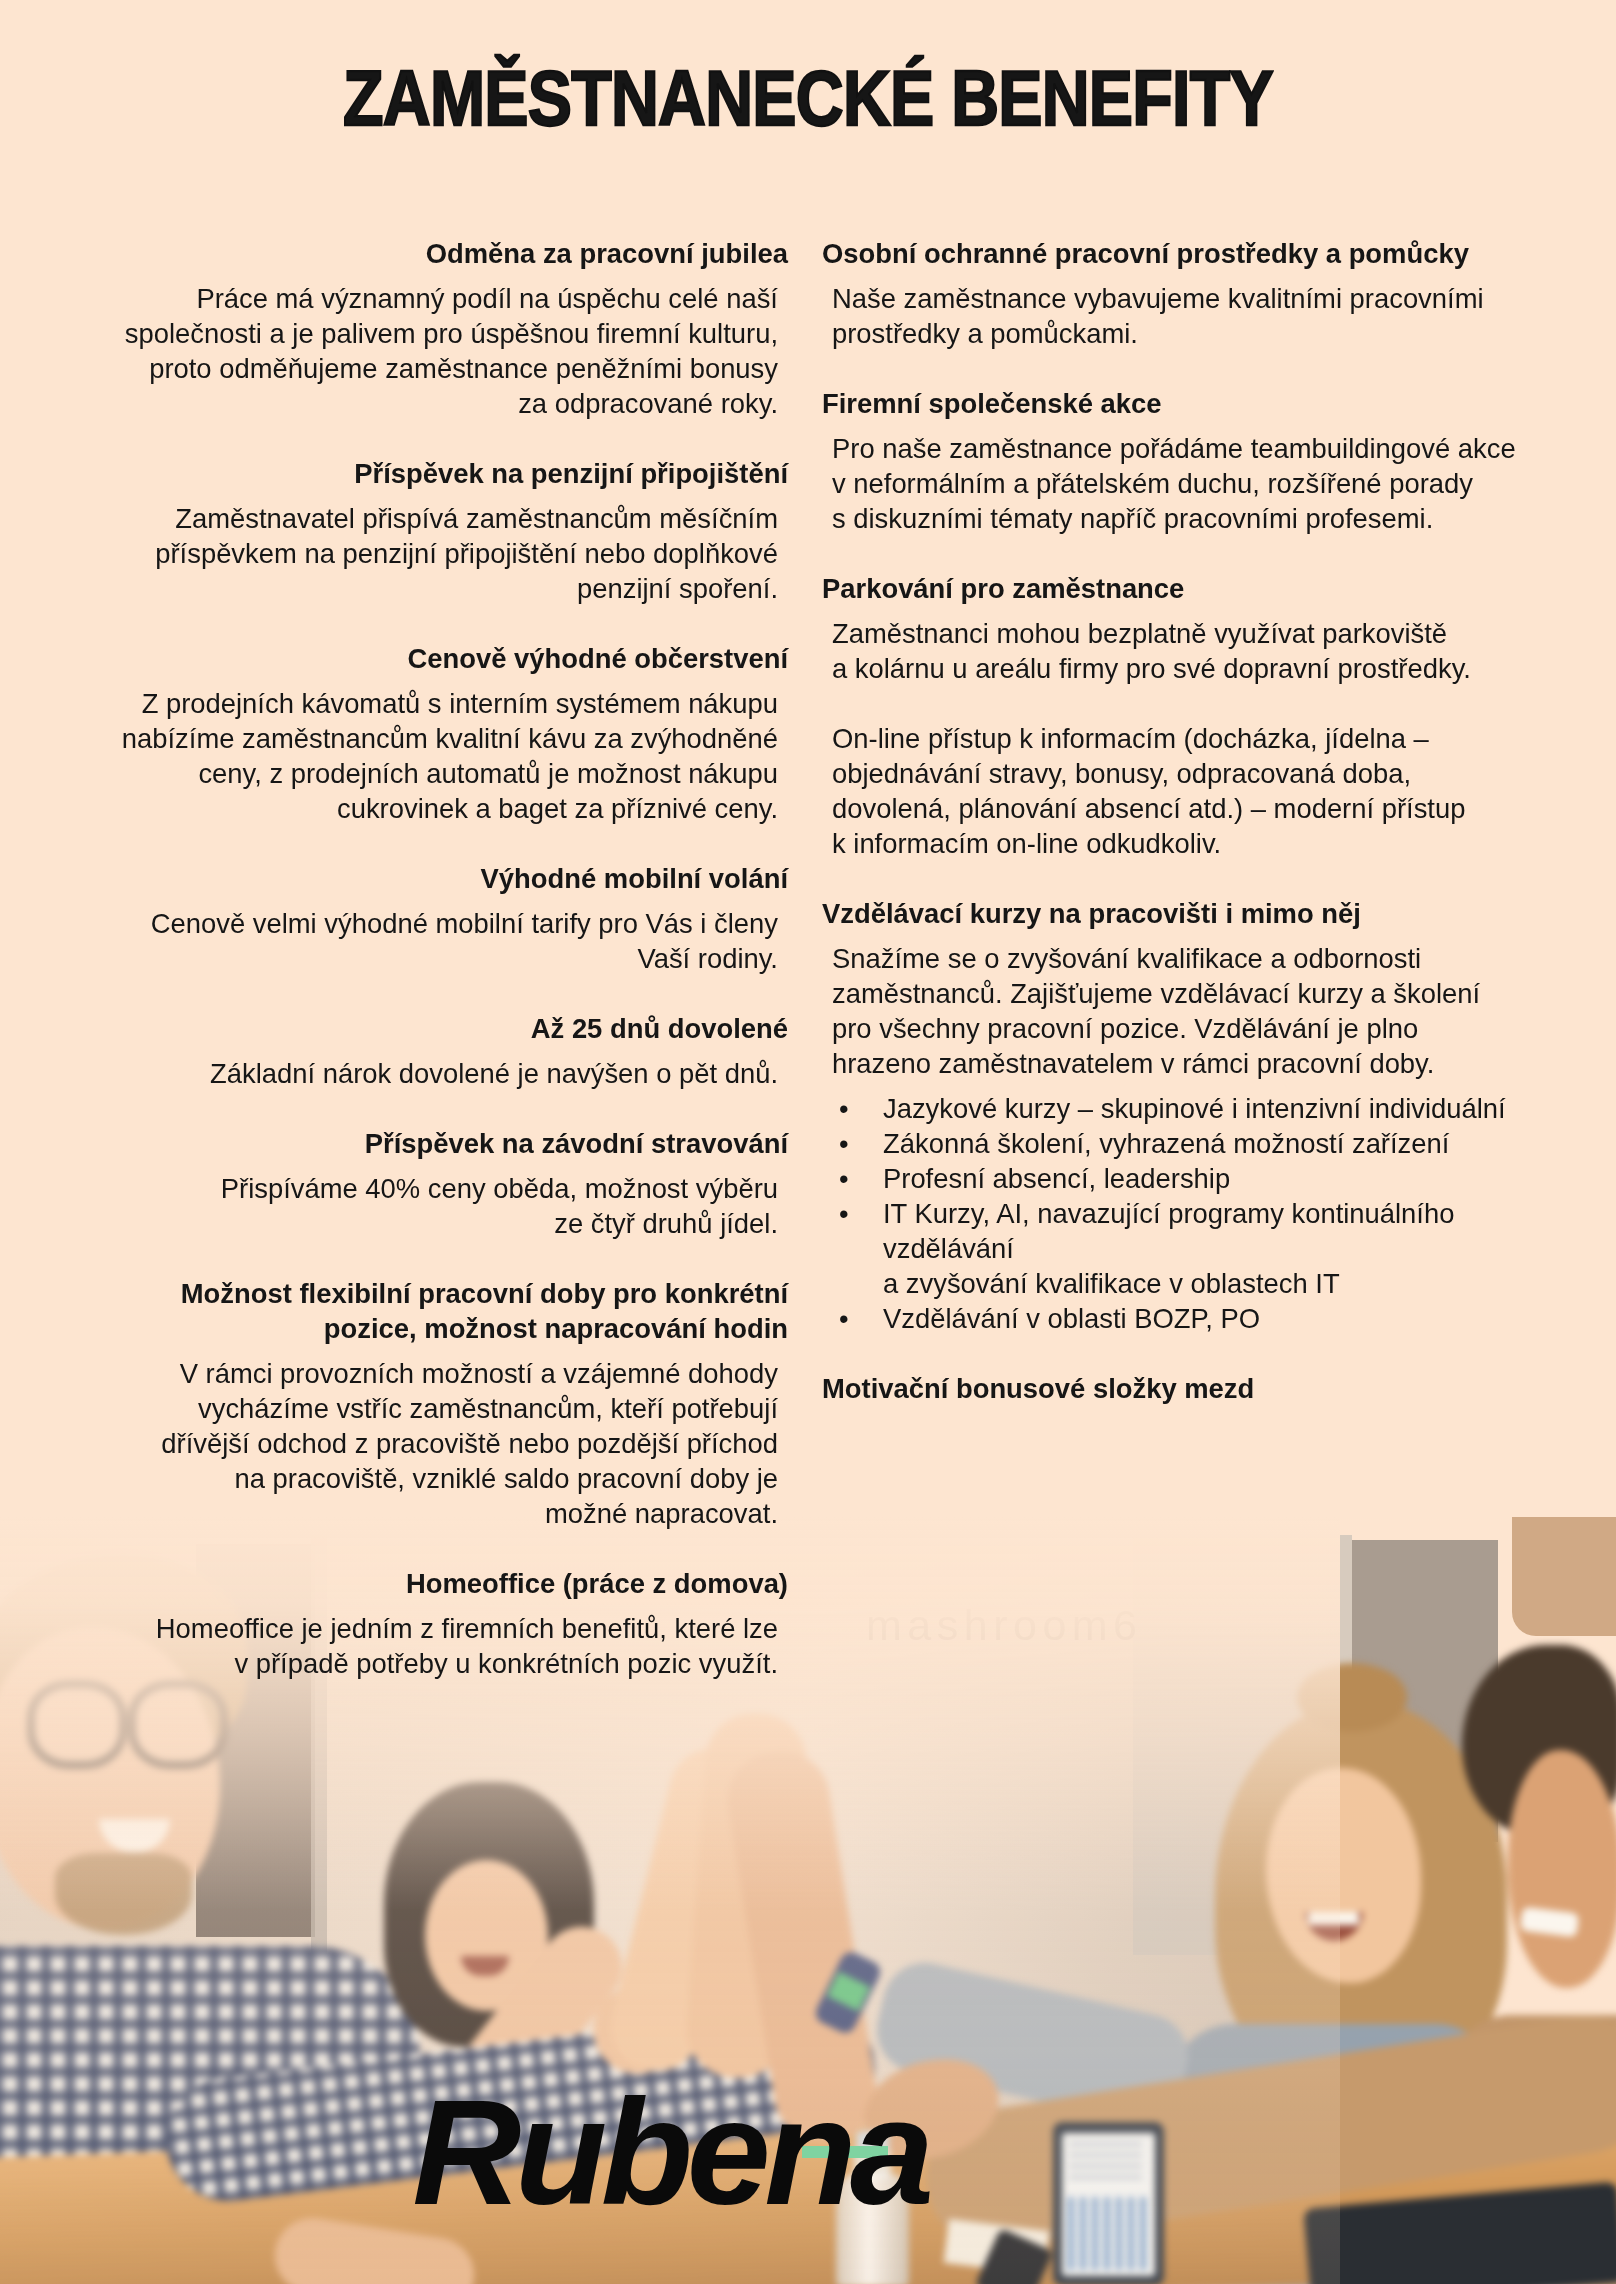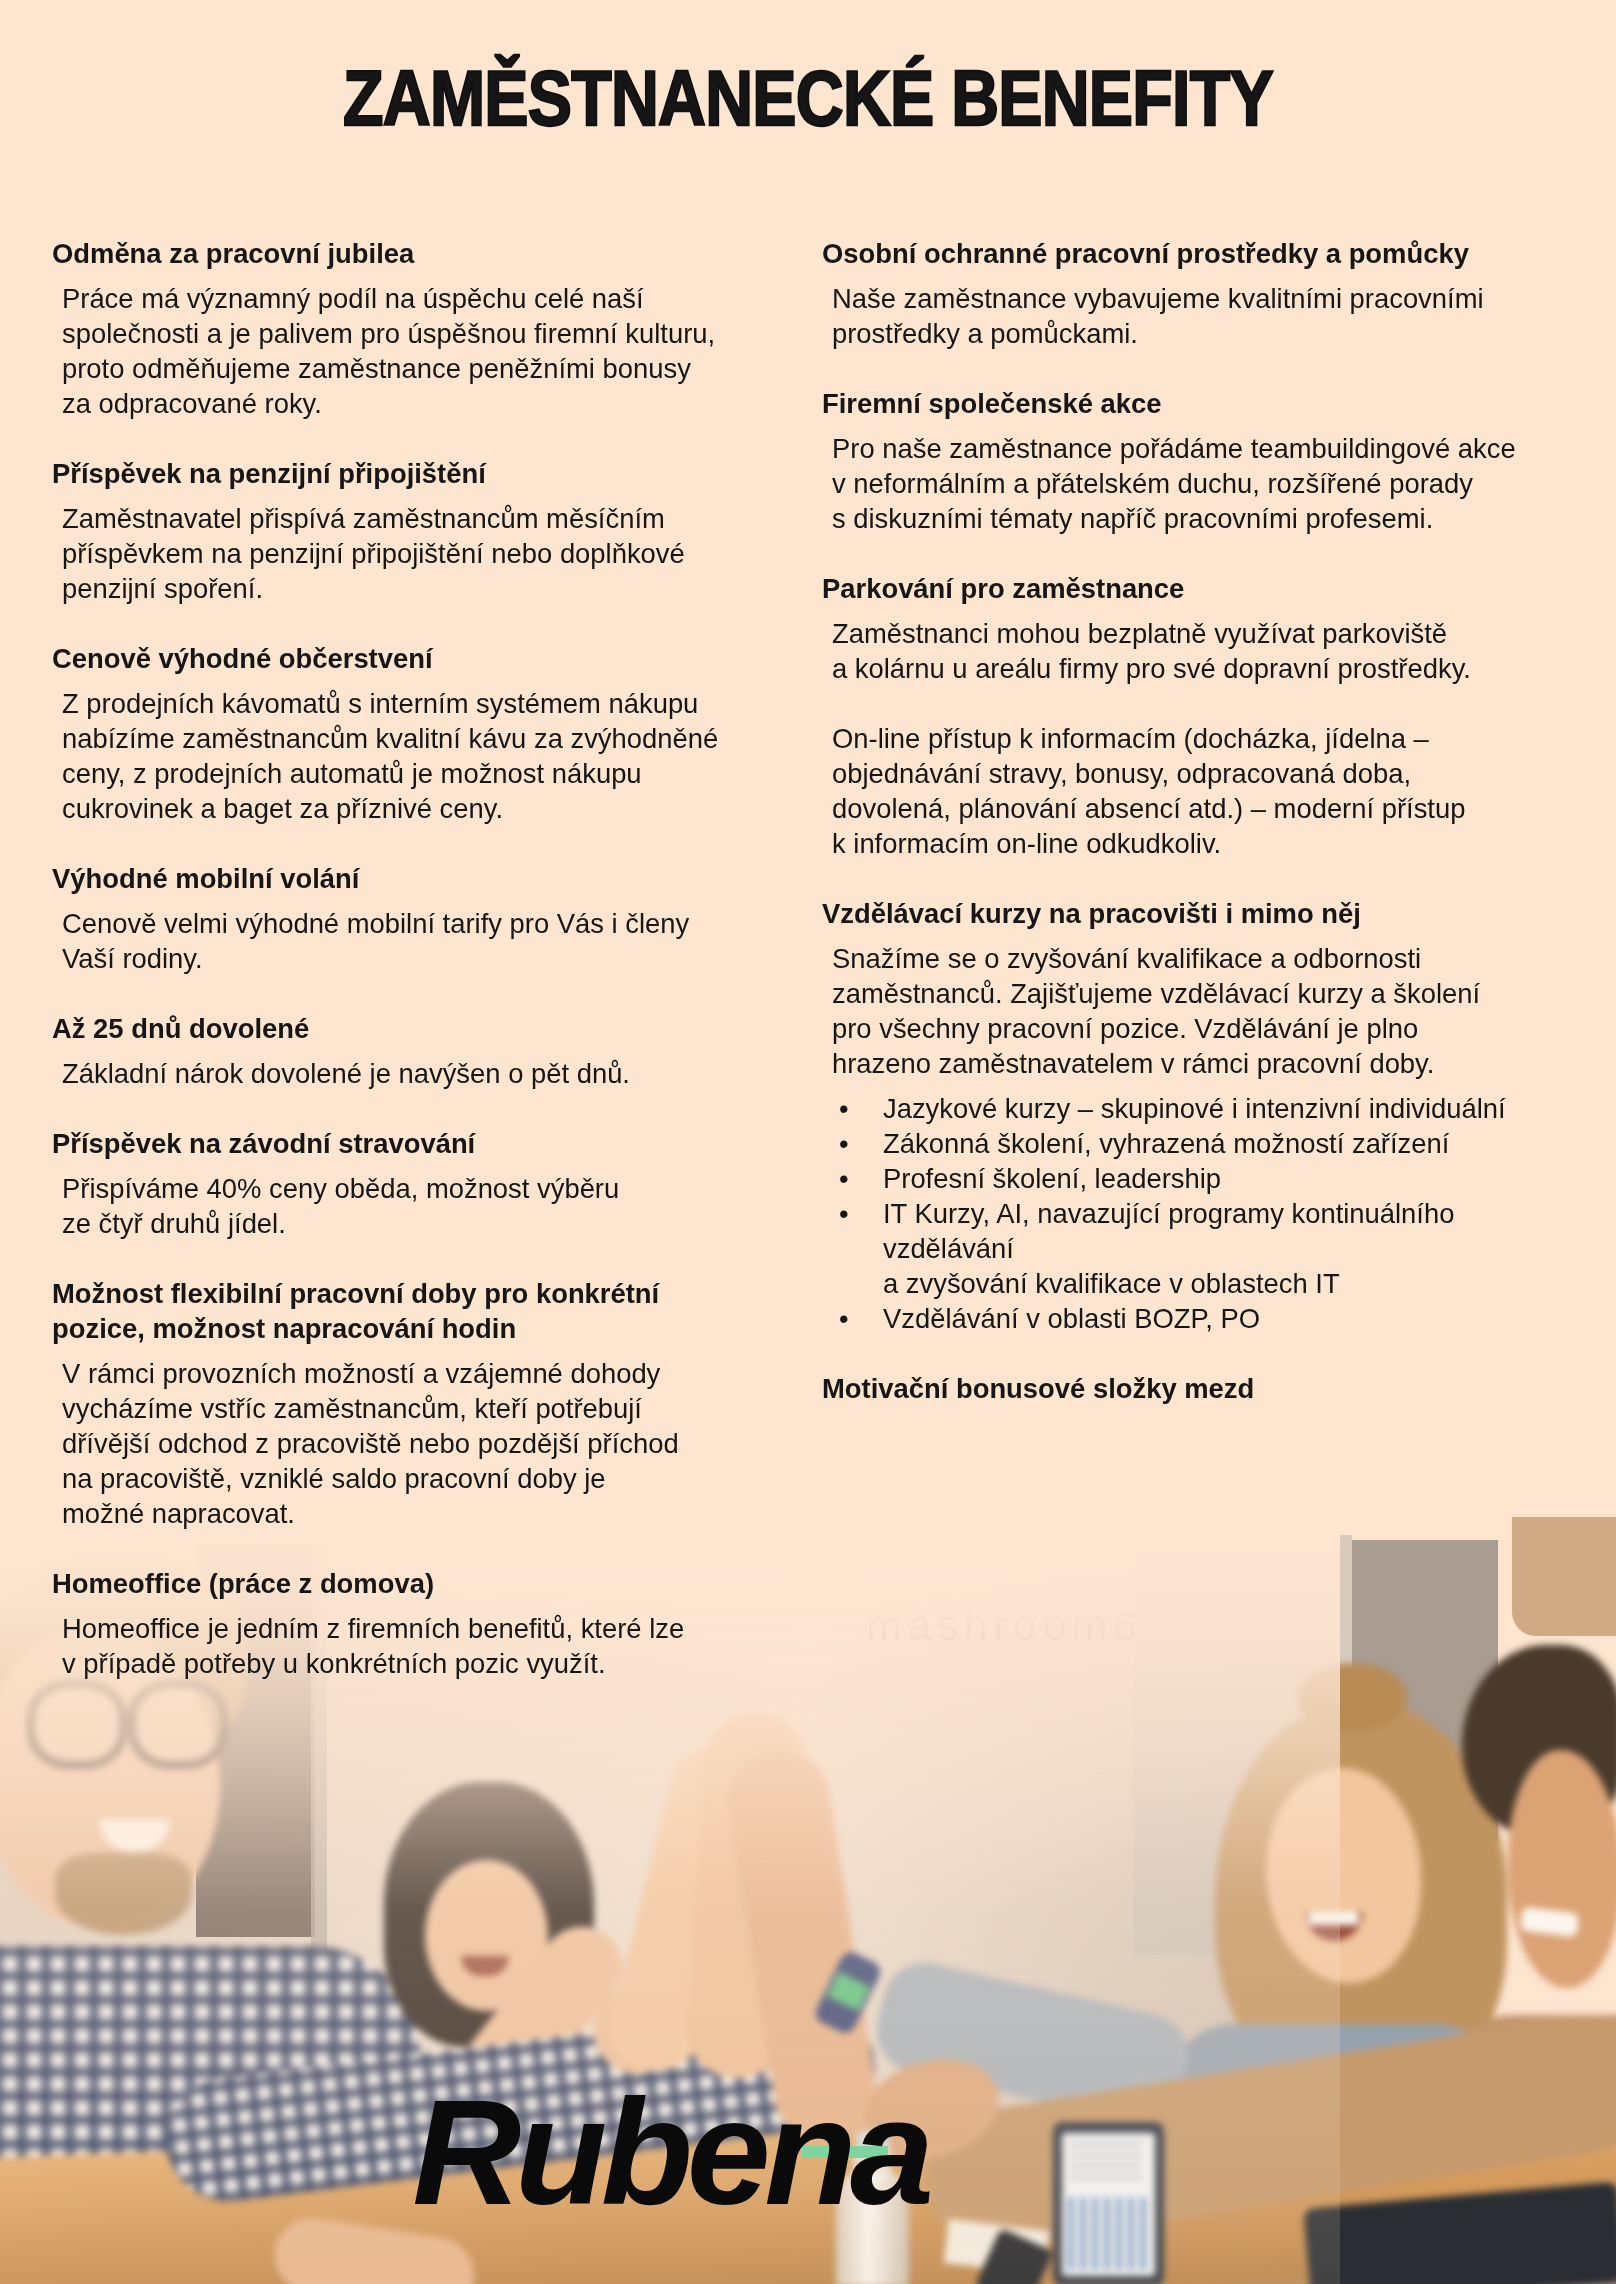--- a/index.html
+++ b/index.html
@@ -10,21 +10,21 @@
   }
   
   .title-wrap{position:absolute;top:53px;left:0;width:100%;text-align:center;z-index:20;}
   .title{
     display:inline-block;font-size:78px;font-weight:bold;letter-spacing:-0.9px;
     transform:scaleX(0.85);transform-origin:center;
     -webkit-text-stroke:2.3px #111;white-space:nowrap;
   }
   
   .col{position:absolute;top:236px;font-size:27.4px;line-height:35px;z-index:10;}
-  .col-left{left:52px;width:736px;}
+  .col-left{left:52px;width:736px;text-align:right;}
   .col-right{left:822px;width:768px;}
   .sec{margin:0 0 35px 0;}
   .sec h2{font-size:27.4px;line-height:35px;font-weight:bold;margin:0;white-space:pre-line;}
   .sec p{margin:10px;white-space:pre-line;}
   ul.bullets{list-style:none;margin:8px;padding:0;}
   ul.bullets li{position:relative;padding-left:53px;white-space:pre-line;}
   ul.bullets li::before{content:"\2022";position:absolute;left:9.1px;top:0;}
   
   .photo{position:absolute;left:0;top:1517px;width:1340px;height:768px;z-index:1;}
   .photo *{position:absolute;}
@@ -195,21 +195,21 @@
   </div>
   <div class="sec">
     <h2>Vzdělávací kurzy na pracovišti i mimo něj</h2>
     <p>Snažíme se o zvyšování kvalifikace a odbornosti
 zaměstnanců. Zajišťujeme vzdělávací kurzy a školení
 pro všechny pracovní pozice. Vzdělávání je plno
 hrazeno zaměstnavatelem v rámci pracovní doby.</p>
     <ul class="bullets">
       <li>Jazykové kurzy – skupinové i intenzivní individuální</li>
       <li>Zákonná školení, vyhrazená možností zařízení</li>
-      <li>Profesní školení, leadership</li>
+      <li>Profesní absencí, leadership</li>
       <li>IT Kurzy, AI, navazující programy kontinuálního
 vzdělávání
 a zvyšování kvalifikace v oblastech IT</li>
       <li>Vzdělávání v oblasti BOZP, PO</li>
     </ul>
   </div>
   <div class="sec">
     <h2>Motivační bonusové složky mezd</h2>
   </div>
 </div>

